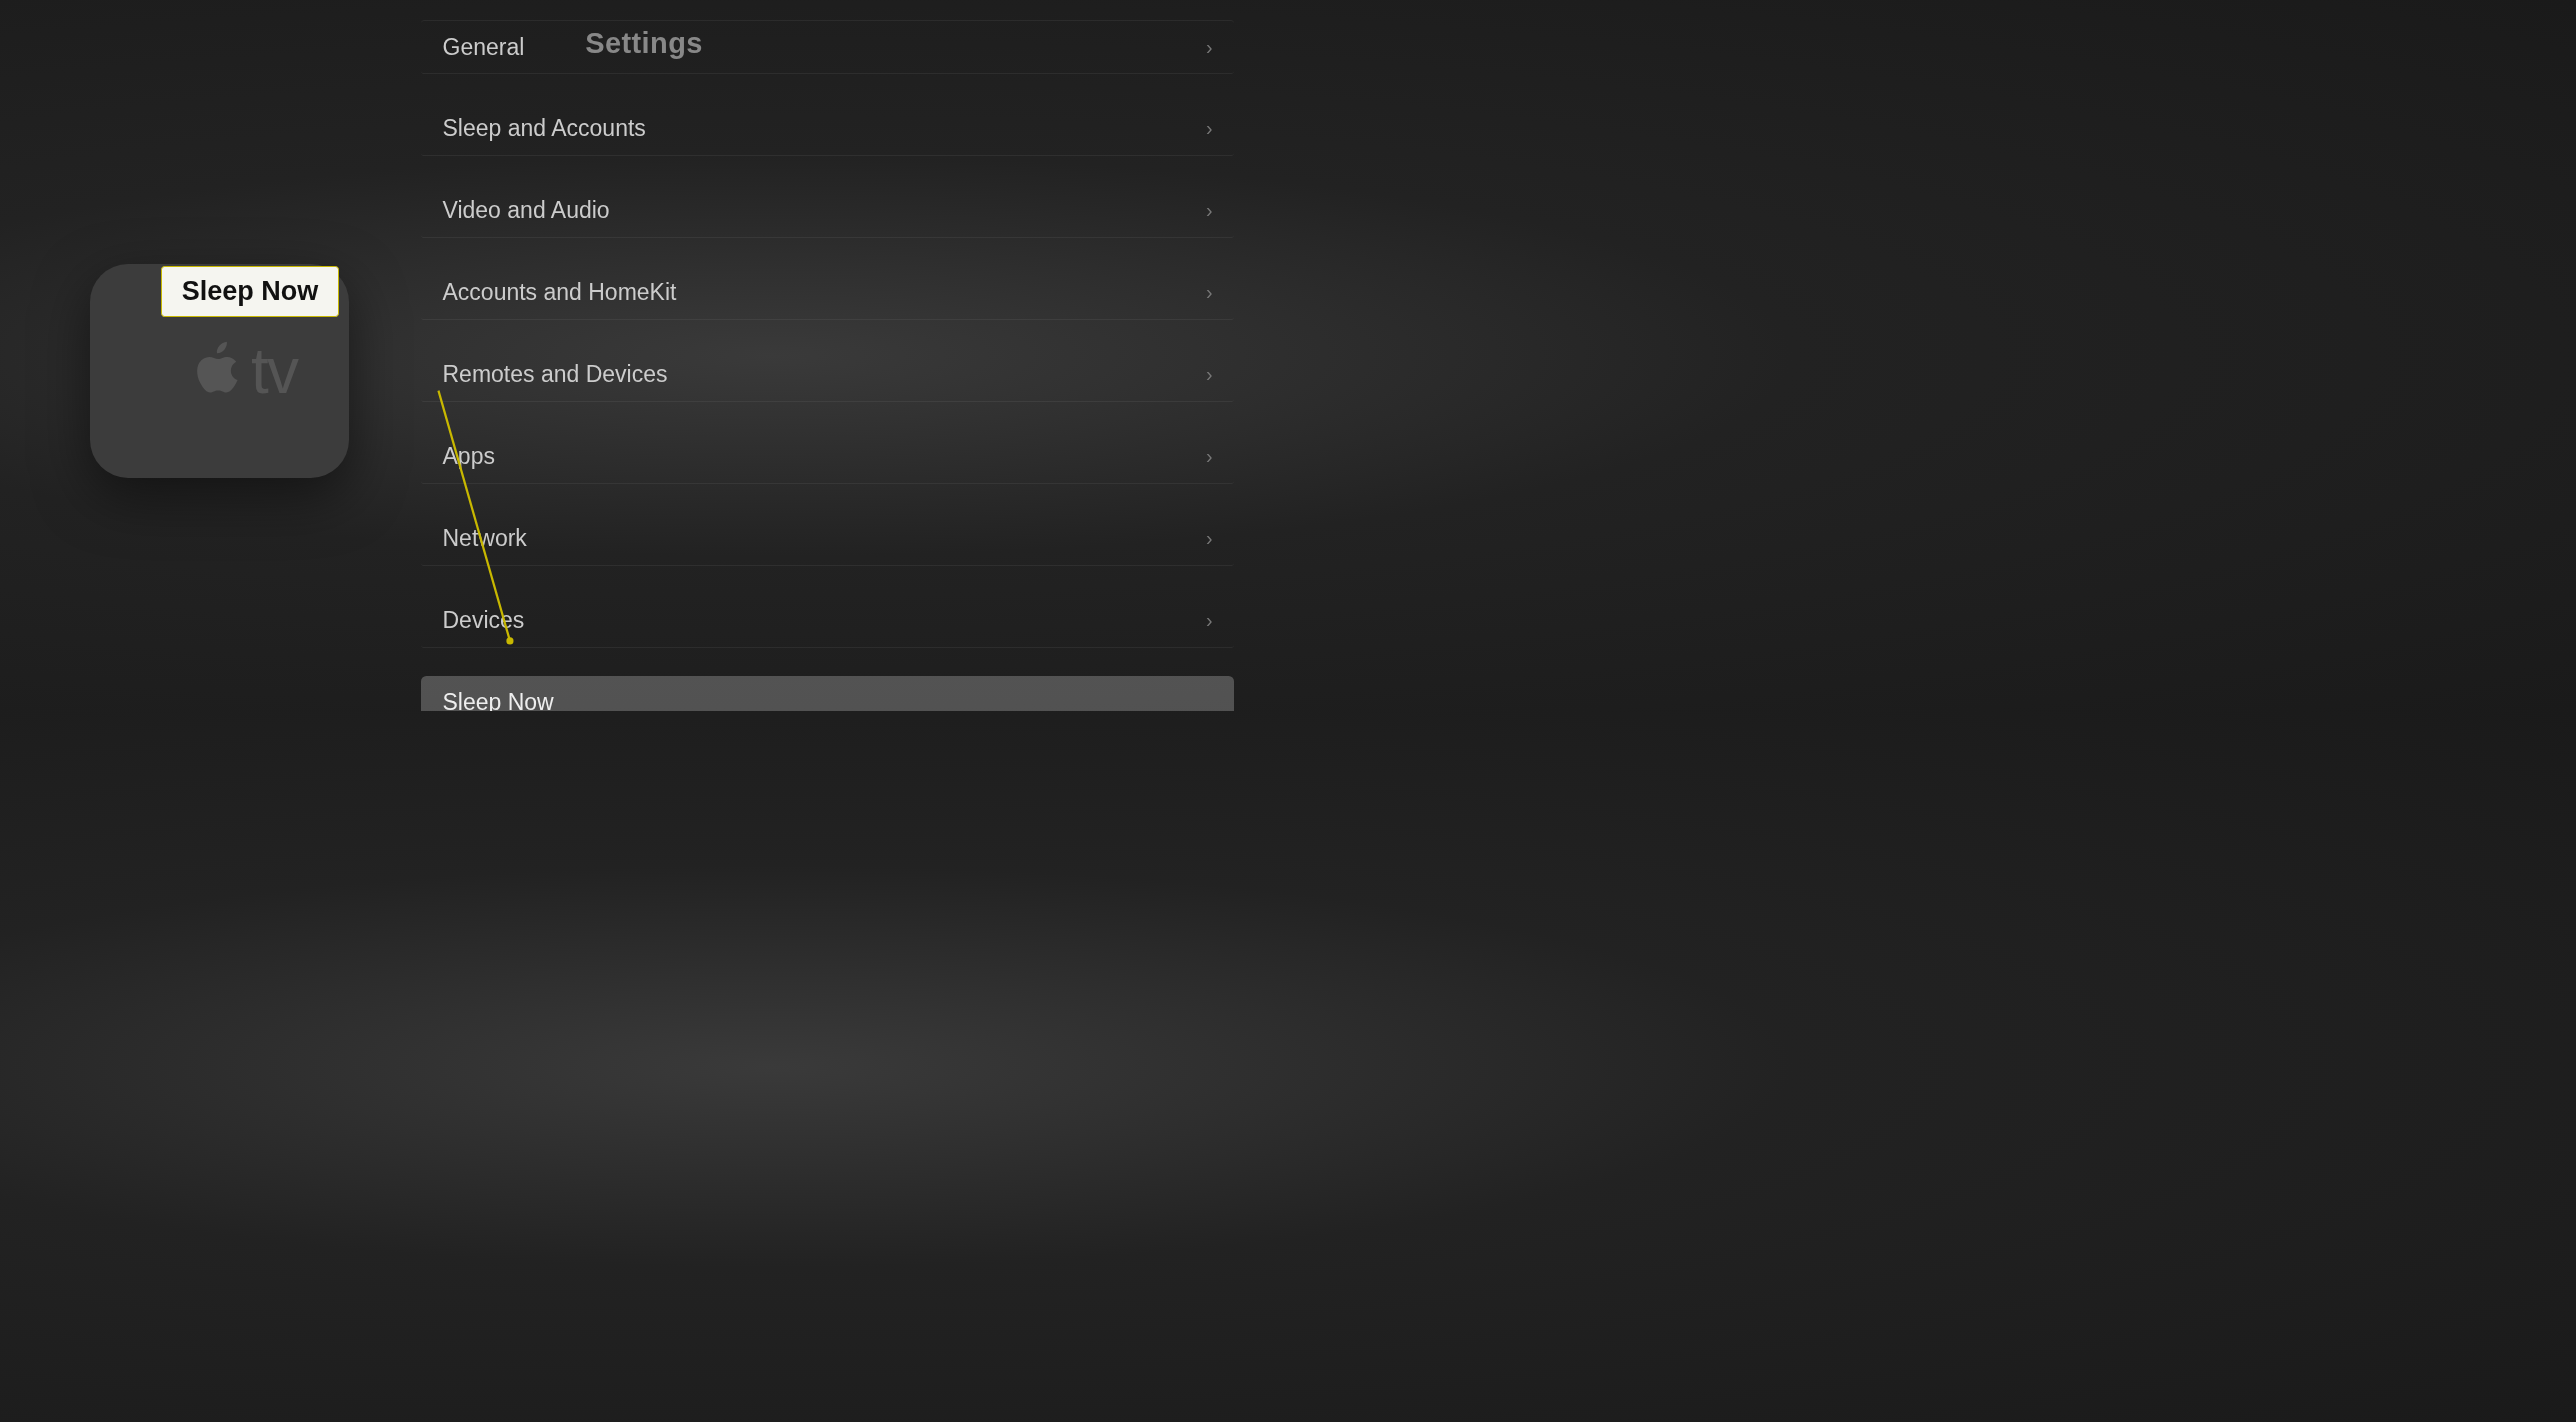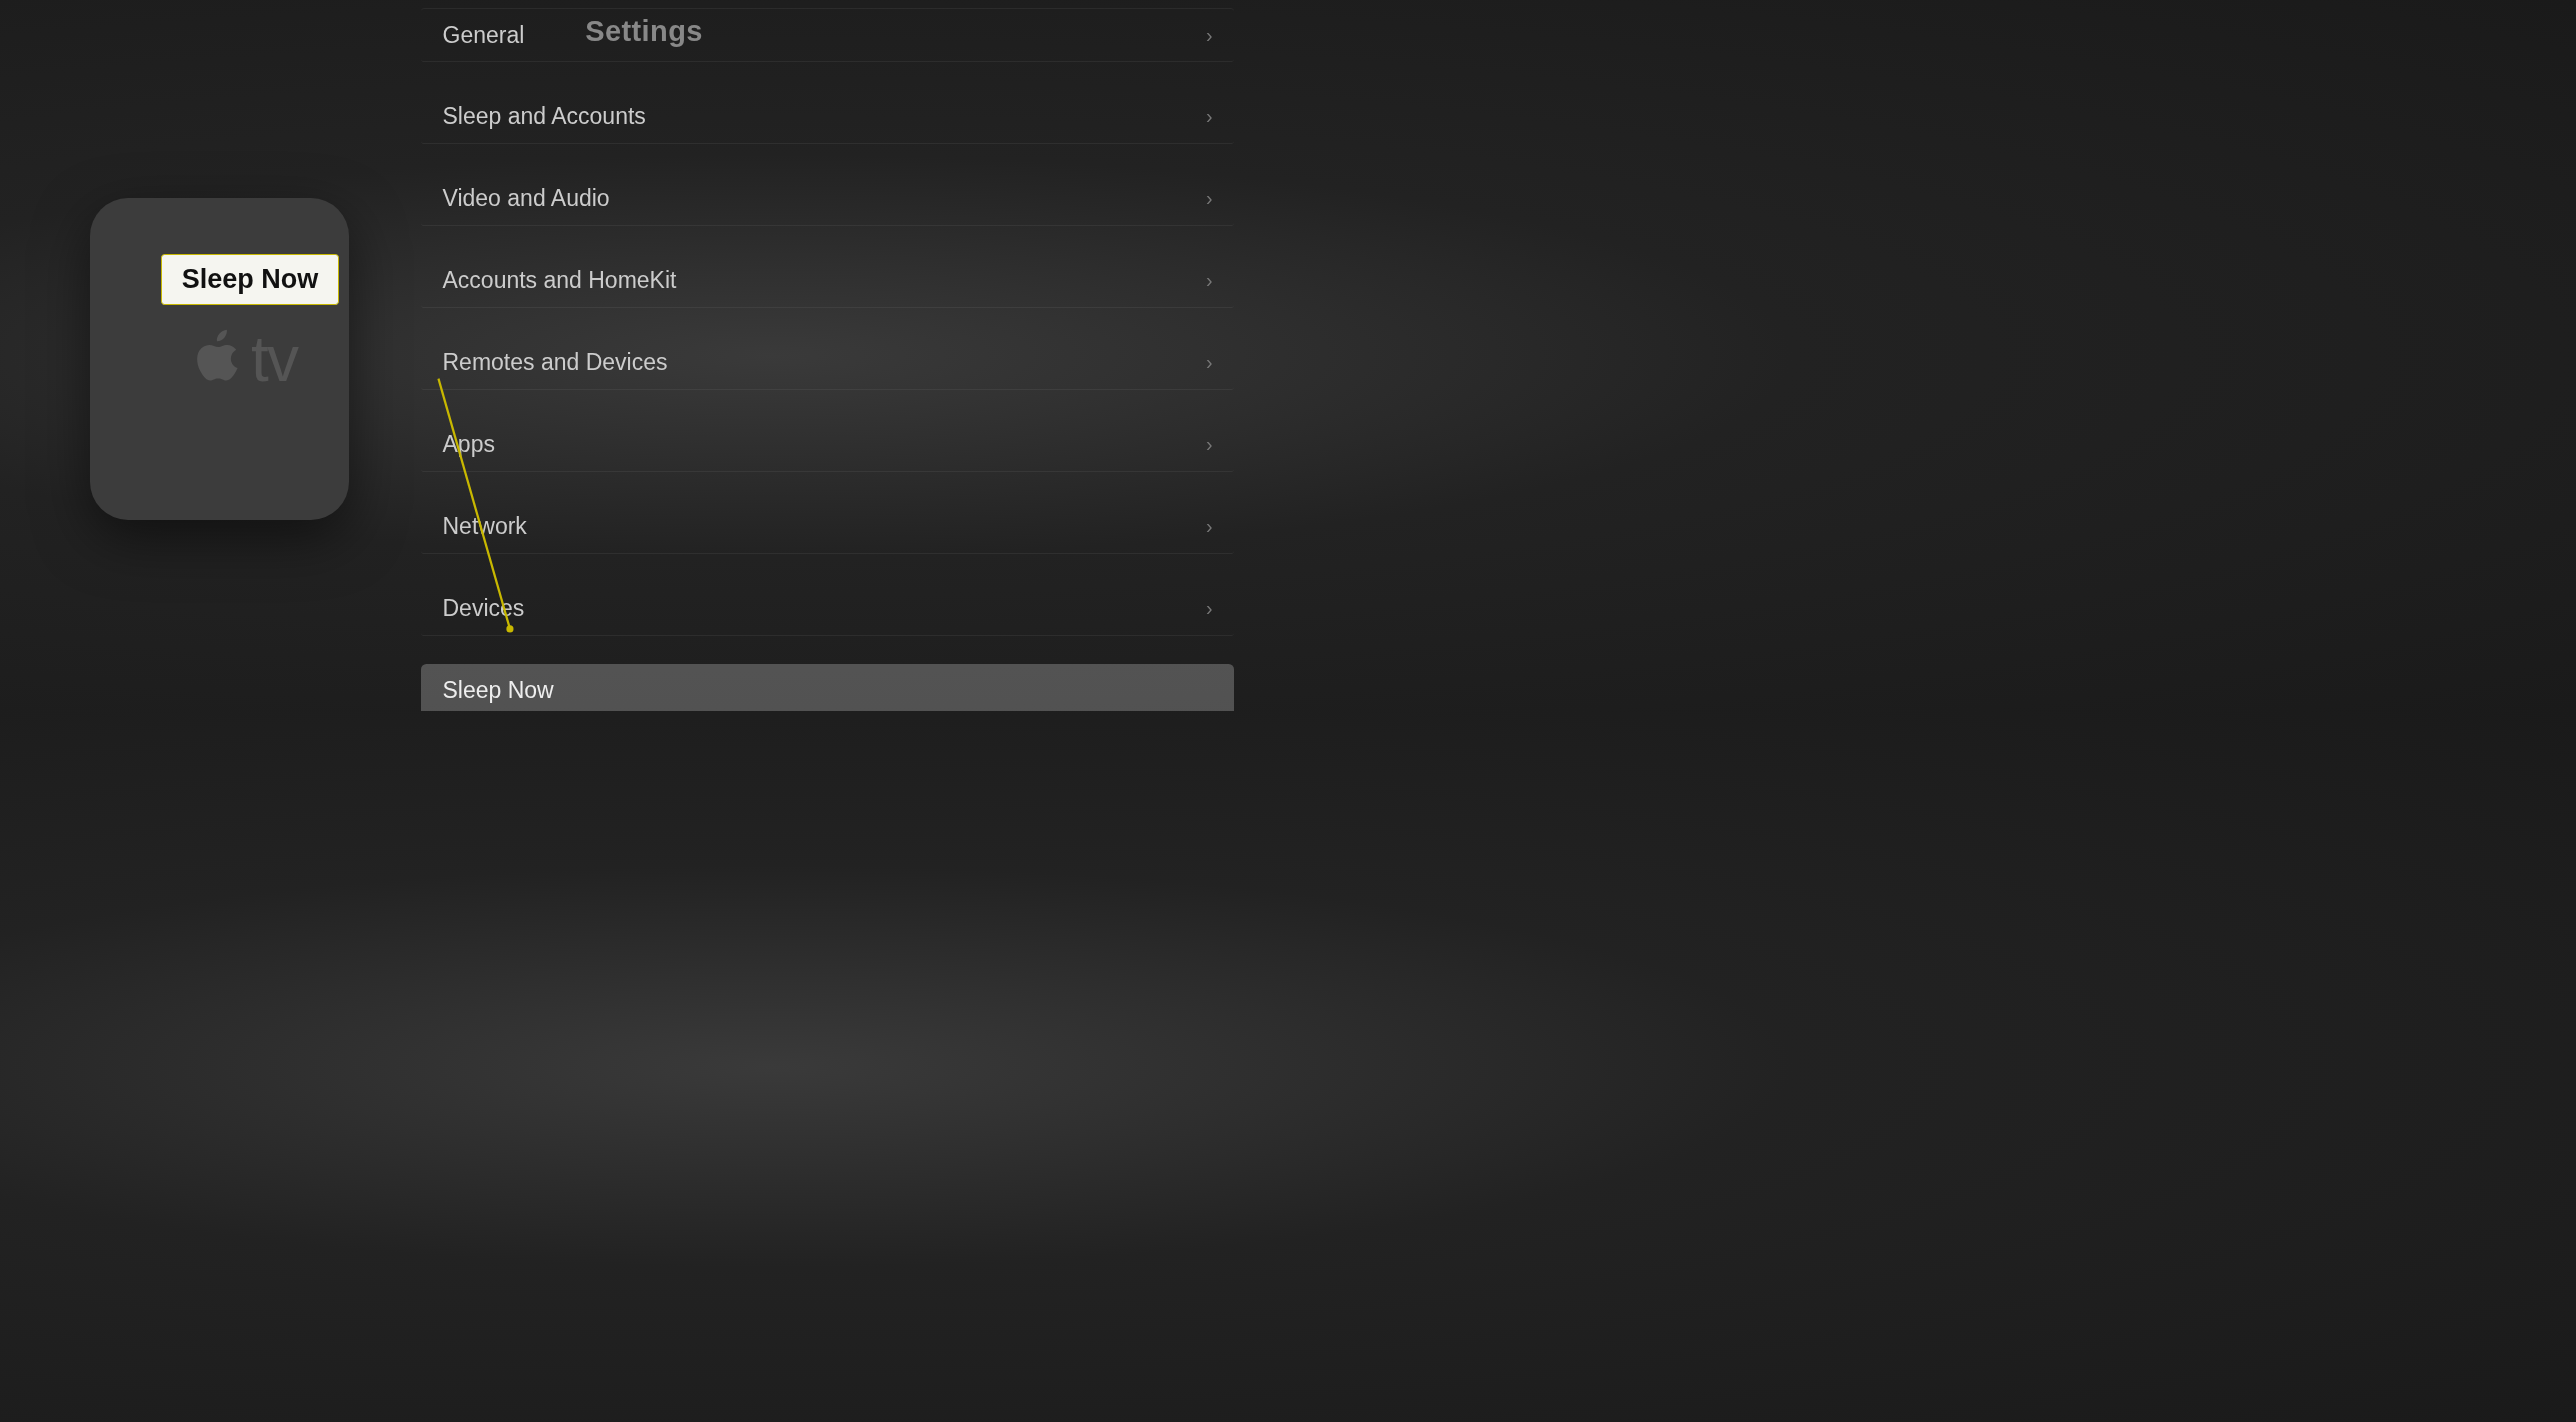--- a/index.html
+++ b/index.html
@@ -16,37 +16,37 @@
       font-family: -apple-system, BlinkMacSystemFont, 'SF Pro Display', 'Helvetica Neue', sans-serif;
       overflow: hidden;
       position: relative;
     }
 
     .page-title {
       text-align: center;
       color: #888888;
       font-size: 29px;
       font-weight: 700;
-      padding-top: 15px;
+      padding-top: 27px;
       letter-spacing: 0.4px;
     }
 
     .main-content {
       display: flex;
       align-items: center;
       justify-content: flex-start;
       padding: 18px 54px 0 72px;
       height: calc(100% - 72px);
       position: relative;
     }
 
     
     .apple-tv-device {
       width: 259px;
-      height: 322px;
+      height: 214px;
       background: #3c3c3c;
       border-radius: 38px;
       display: flex;
       flex-direction: column;
       align-items: center;
       justify-content: center;
       flex-shrink: 0;
       margin-left: 18px;
       margin-top: -36px;
       position: relative;

